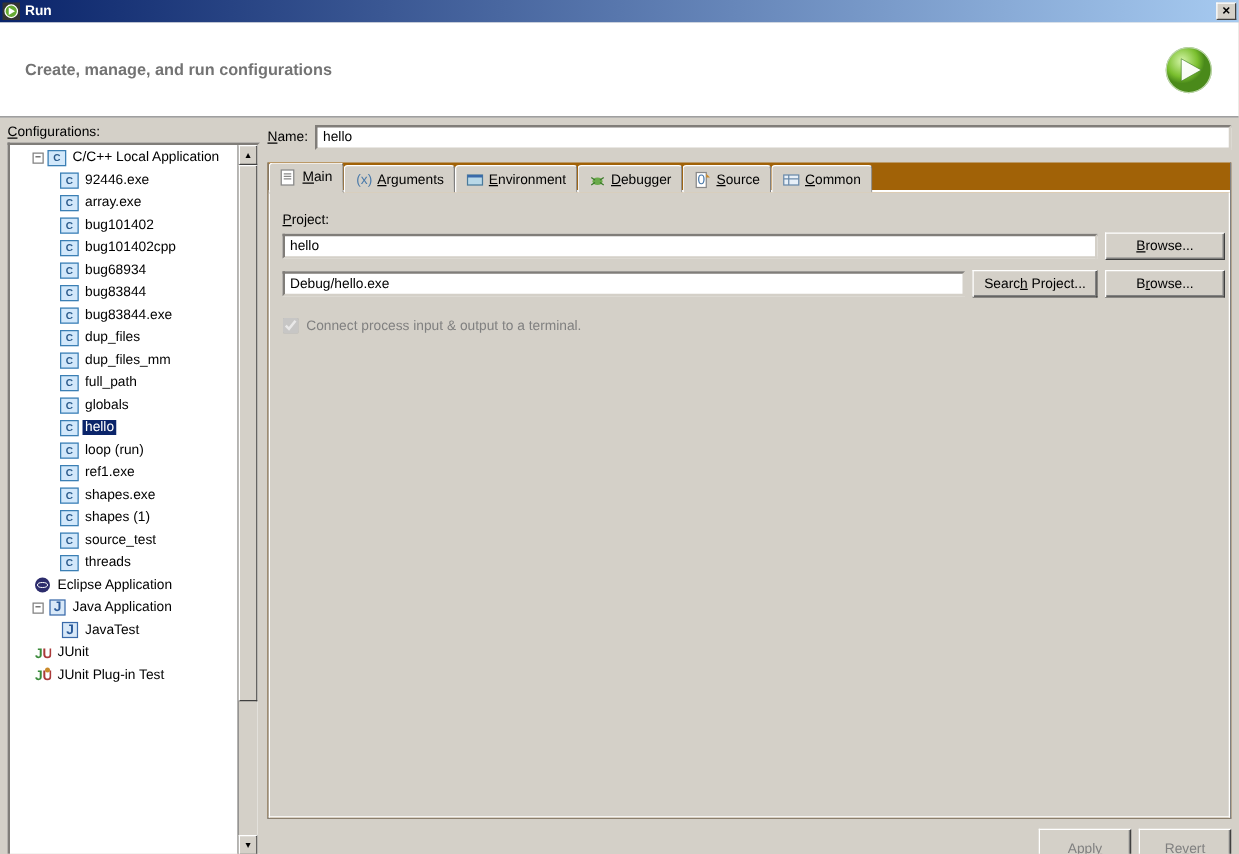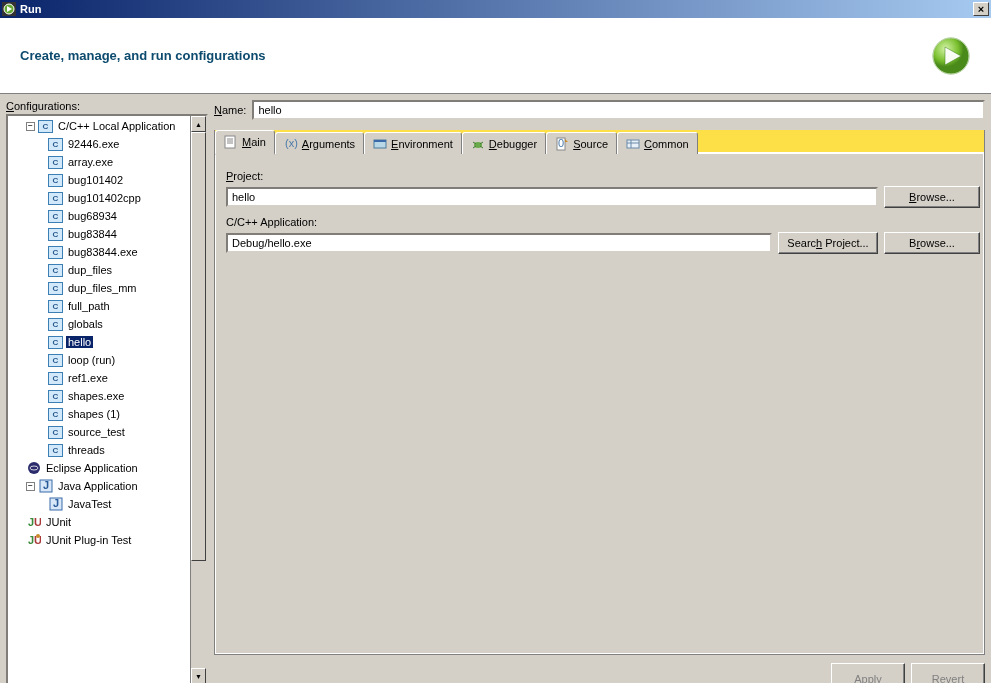--- a/index.html
+++ b/index.html
@@ -7,21 +7,21 @@
 
 
 .titlebar { height: 18px; background: linear-gradient(to right, #0a246a, #a6caf0); display: flex; align-items: center; padding: 0 2px; position: relative; }
 .titlebar .app-icon { width: 14px; height: 14px; background: #333; margin-right: 4px; display: inline-flex; align-items: center; justify-content: center; }
 .titlebar .app-icon svg { width: 12px; height: 12px; }
 .titlebar .title { color: #fff; font-weight: bold; }
 .titlebar .close-btn { position: absolute; right: 2px; top: 2px; width: 16px; height: 14px; background: #d4d0c8; border: 1px solid #fff; border-right-color: #404040; border-bottom-color: #404040; display: flex; align-items: center; justify-content: center; font-family: Arial; font-weight: bold; font-size: 11px; line-height: 1; cursor: pointer; }
 
 
 .header-area { height: 76px; background: #fff; border-bottom: 1px solid #808080; display: flex; align-items: center; padding: 0 20px; position: relative; }
-.header-area h1 { font-size: 13px; font-weight: bold; color: #0c4a6e; }
+.header-area h1 { font-size: 13px; font-weight: bold; color: #737373; }
 .header-area .run-icon { position: absolute; right: 20px; top: 50%; transform: translateY(-50%); width: 40px; height: 40px; }
 
 
 .content { display: flex; padding: 6px; gap: 6px; height: 598px; }
 
 
 .left-panel { width: 202px; display: flex; flex-direction: column; }
 .left-panel .label { margin-bottom: 2px; }
 .tree-container { flex: 1; background: #fff; border: 2px inset #d4d0c8; overflow-y: auto; position: relative; }
 .tree { padding: 1px 0; }
@@ -41,21 +41,21 @@
 .button-row { display: flex; gap: 4px; margin-top: 6px; }
 .btn { flex: 1; height: 23px; background: #d4d0c8; border: 1px solid #404040; border-top-color: #fff; border-left-color: #fff; box-shadow: inset -1px -1px 0 #808080, inset 1px 1px 0 #d4d0c8; cursor: pointer; display: flex; align-items: center; justify-content: center; }
 .btn.disabled { color: #808080; cursor: default; }
 
 
 .right-panel { flex: 1; display: flex; flex-direction: column; min-width: 0; }
 .name-row { display: flex; align-items: center; margin-bottom: 10px; gap: 6px; }
 .name-row label { }
 .text-input { flex: 1; height: 20px; background: #fff; border: 2px inset #d4d0c8; padding: 0 4px; }
 
-.tab-container { flex: 1; display: flex; flex-direction: column; border: 1px solid #808080; border-top: none; background: #fde047; }
+.tab-container { flex: 1; display: flex; flex-direction: column; border: 1px solid #808080; border-top: none; background: #a16207; }
 .tab-strip { display: flex; height: 24px; position: relative; }
 .tab-strip::after { content: ''; position: absolute; bottom: 0; left: 0; right: 0; height: 2px; background: #fff; z-index: 0; }
 .tab { display: flex; align-items: center; padding: 0 8px; background: #d4d0c8; border: 1px solid #808080; border-bottom: none; border-top-color: #fff; border-left-color: #fff; margin-right: 0px; gap: 4px; cursor: pointer; position: relative; z-index: 1; border-radius: 3px 3px 0 0; }
 .tab.active { border-bottom: 2px solid #d4d0c8; z-index: 2; margin-bottom: -1px; }
 .tab:not(.active) { margin-top: 2px; height: 22px; }
 .tab .tab-icon { width: 14px; height: 14px; display: flex; align-items: center; justify-content: center; }
 .tab .tab-label span.u { text-decoration: underline; }
 
 .tab-body { flex: 1; padding: 16px 3px 10px 10px; border: 1px solid #fff; border-top: none; background: #d4d0c8; }
 .form-group { margin-bottom: 8px; }
@@ -367,30 +367,33 @@
         <div class="form-group">
           <label><span class="u">P</span>roject:</label>
           <div class="form-row">
             <input class="text-input" type="text" value="hello" style="">
             <button class="btn-inline">
                 <span><span class="u">B</span>rowse...</span>
               </button>
           </div>
         </div>
         <div class="form-group">
-          <label>C/C++ Application:</label>
           <div class="form-row">
             <input class="text-input" type="text" value="Debug/hello.exe" style="">
             <button class="btn-inline" style="width:100px">
                 <span>Searc<span class="u">h</span> Project...</span>
               </button>
             <button class="btn-inline">
                 <span>B<span class="u">r</span>owse...</span>
               </button>
           </div>
+        </div>
+        <div class="checkbox-row">
+          <input type="checkbox" checked="" disabled="" style="">
+          <label>Connect process input &amp; output to a terminal.</label>
         </div>
       </div>
     </div>
 
     <div class="right-buttons">
       <button class="btn disabled">
           <span>Appl<span class="u">y</span></span>
         </button>
       <button class="btn disabled">
           <span>Re<span class="u">v</span>ert</span>

